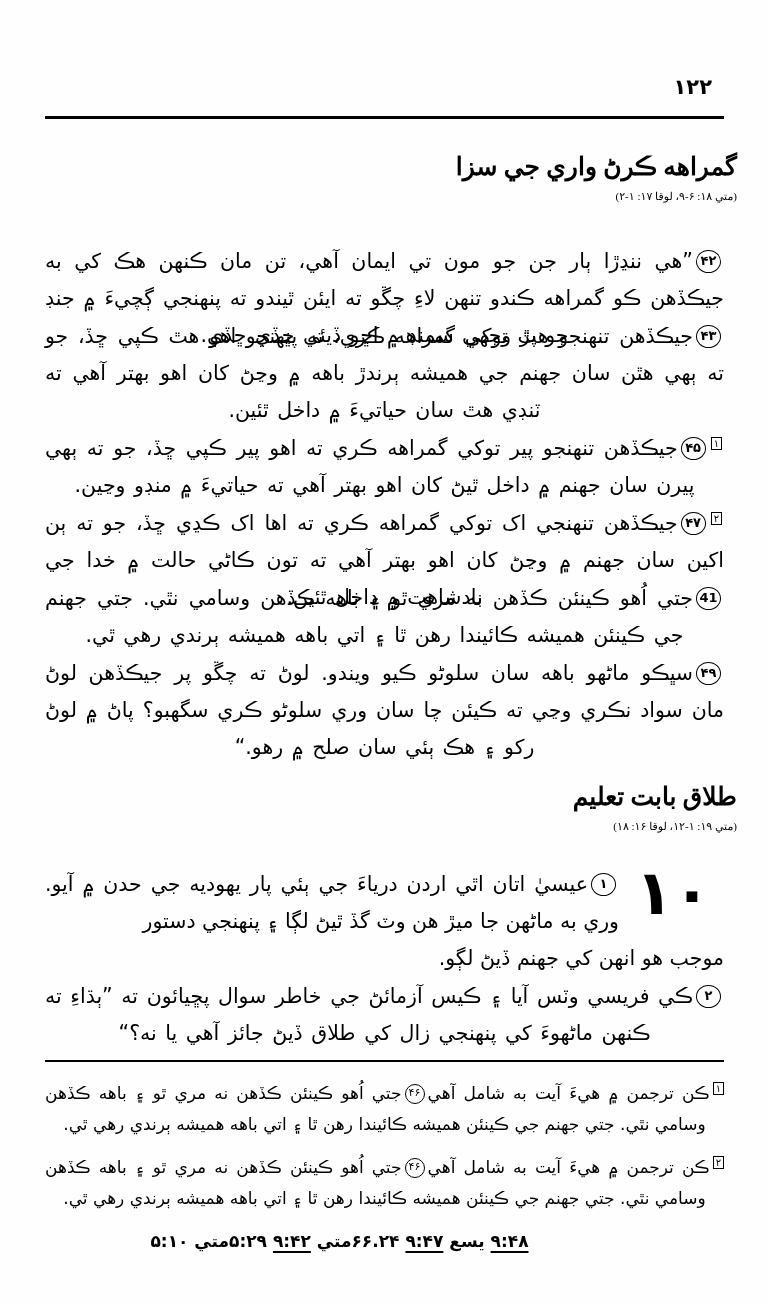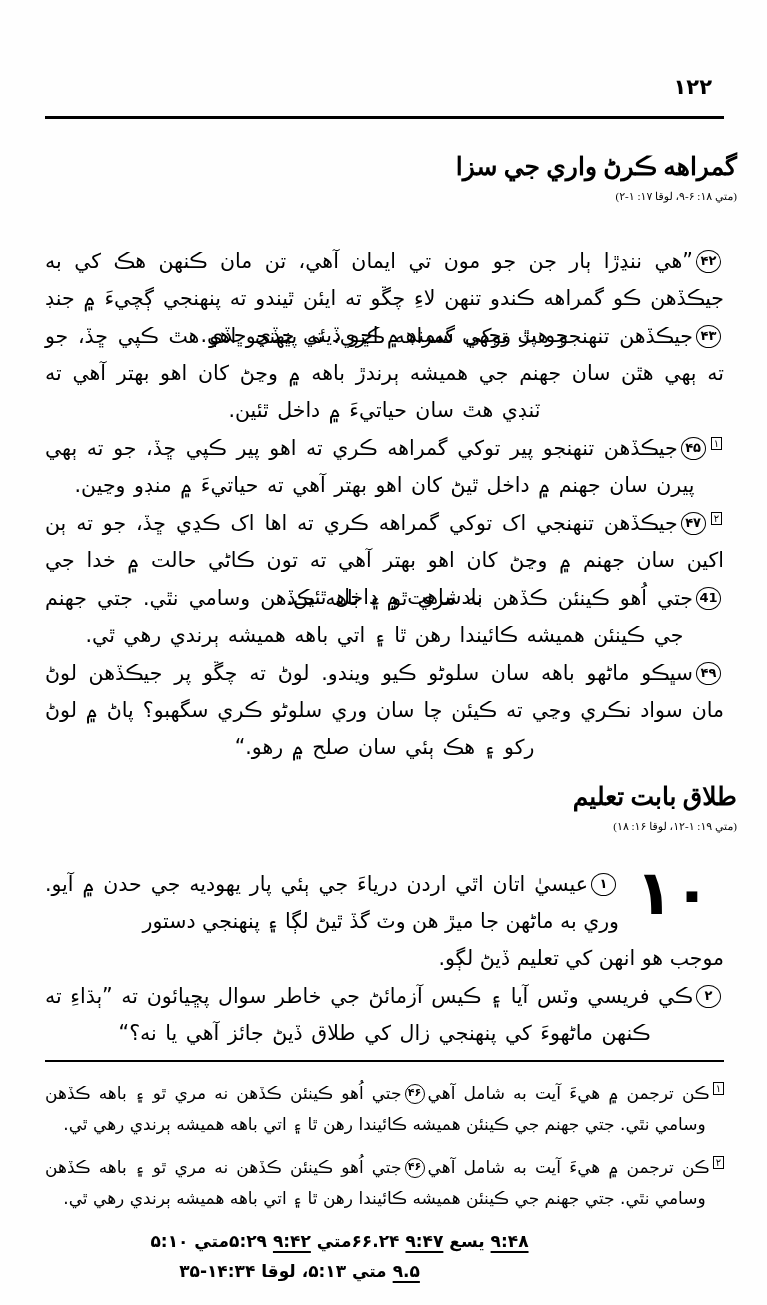--- a/index.html
+++ b/index.html
@@ -183,21 +183,21 @@
     display: inline-block;
     min-width: 18px;
     height: 18px;
     line-height: 16px;
     border: 1.4px solid #000;
     border-radius: 50%;
     font-size: 11px;
     text-align: center;
     vertical-align: 3px;
     margin: 0 3px;
-    font-weight: 700;
+    font-weight: 400;
   }
 
   
   .xrefs {
     position: absolute;
     left: 45px;
     right: 43px;
     direction: rtl;
     font-size: 17px;
     line-height: 30px;
@@ -262,39 +262,36 @@
   </div>
 
   <div class="chapter-drop">۱۰</div>
 
   <div class="chapter-para">
     <span class="vnum">۱</span><span>عيسيٰ اتان اٿي اردن درياءَ جي ٻئي پار يهوديه جي حدن ۾</span>
     <span>آيو. وري به ماڻهن جا ميڙ هن وٽ گڏ ٿيڻ لڳا ۽ پنهنجي دستور</span>
   </div>
 
   <div class="chapter-para-tail">
-    <span>موجب هو انهن کي تعليم ڏيڻ لڳو.</span>
+    <span>موجب هو انهن کي جهنم ڏيڻ لڳو.</span>
   </div>
 
   <div class="body-block" style="top:978px;">
     <span class="vnum">۲</span><span>ڪي فريسي وٽس آيا ۽ ڪيس آزمائڻ جي خاطر سوال پڇيائون ته ”ٻڌاءِ ته ڪنهن ماڻهوءَ کي پنهنجي زال کي طلاق ڏيڻ جائز آهي يا نه؟“</span>
   </div>
 
   <div class="fn-rule"></div>
 
   <div class="footnote" style="top:1078px;">
     <span class="fn-marker">۱</span><span>ڪن ترجمن ۾ هيءَ آيت به شامل آهي</span><span class="fn-vnum">۴۶</span><span>جتي اُهو ڪينئن ڪڏهن نه مري ٿو ۽ باهه ڪڏهن وسامي نٿي. جتي جهنم جي ڪينئن هميشه ڪائيندا رهن ٿا ۽ اتي باهه هميشه ٻرندي رهي ٿي.</span>
   </div>
 
   <div class="footnote" style="top:1152px;">
     <span class="fn-marker">۲</span><span>ڪن ترجمن ۾ هيءَ آيت به شامل آهي</span><span class="fn-vnum">۴۶</span><span>جتي اُهو ڪينئن ڪڏهن نه مري ٿو ۽ باهه ڪڏهن وسامي نٿي. جتي جهنم جي ڪينئن هميشه ڪائيندا رهن ٿا ۽ اتي باهه هميشه ٻرندي رهي ٿي.</span>
   </div>
 
   <div class="xrefs" style="top:1226px;">
     <span class="xref-line l1">
       <span class="xref-item"><span class="xref-key">۹:۴۸</span><span>يسع ۶۶.۲۴</span></span><span class="xref-item"><span class="xref-key">۹:۴۷</span><span>متي ۵:۲۹</span></span><span class="xref-item"><span class="xref-key">۹:۴۲</span><span>متي ۵:۱۰</span></span>
     </span>
-    <span class="xref-line l2">
-      <span class="xref-item"><span class="xref-key">۹.۵</span><span>متي ۵:۱۳، لوقا ۱۴:۳۴-۳۵</span></span>
-    </span>
   </div>
 
 </div>
 
 </body></html>

